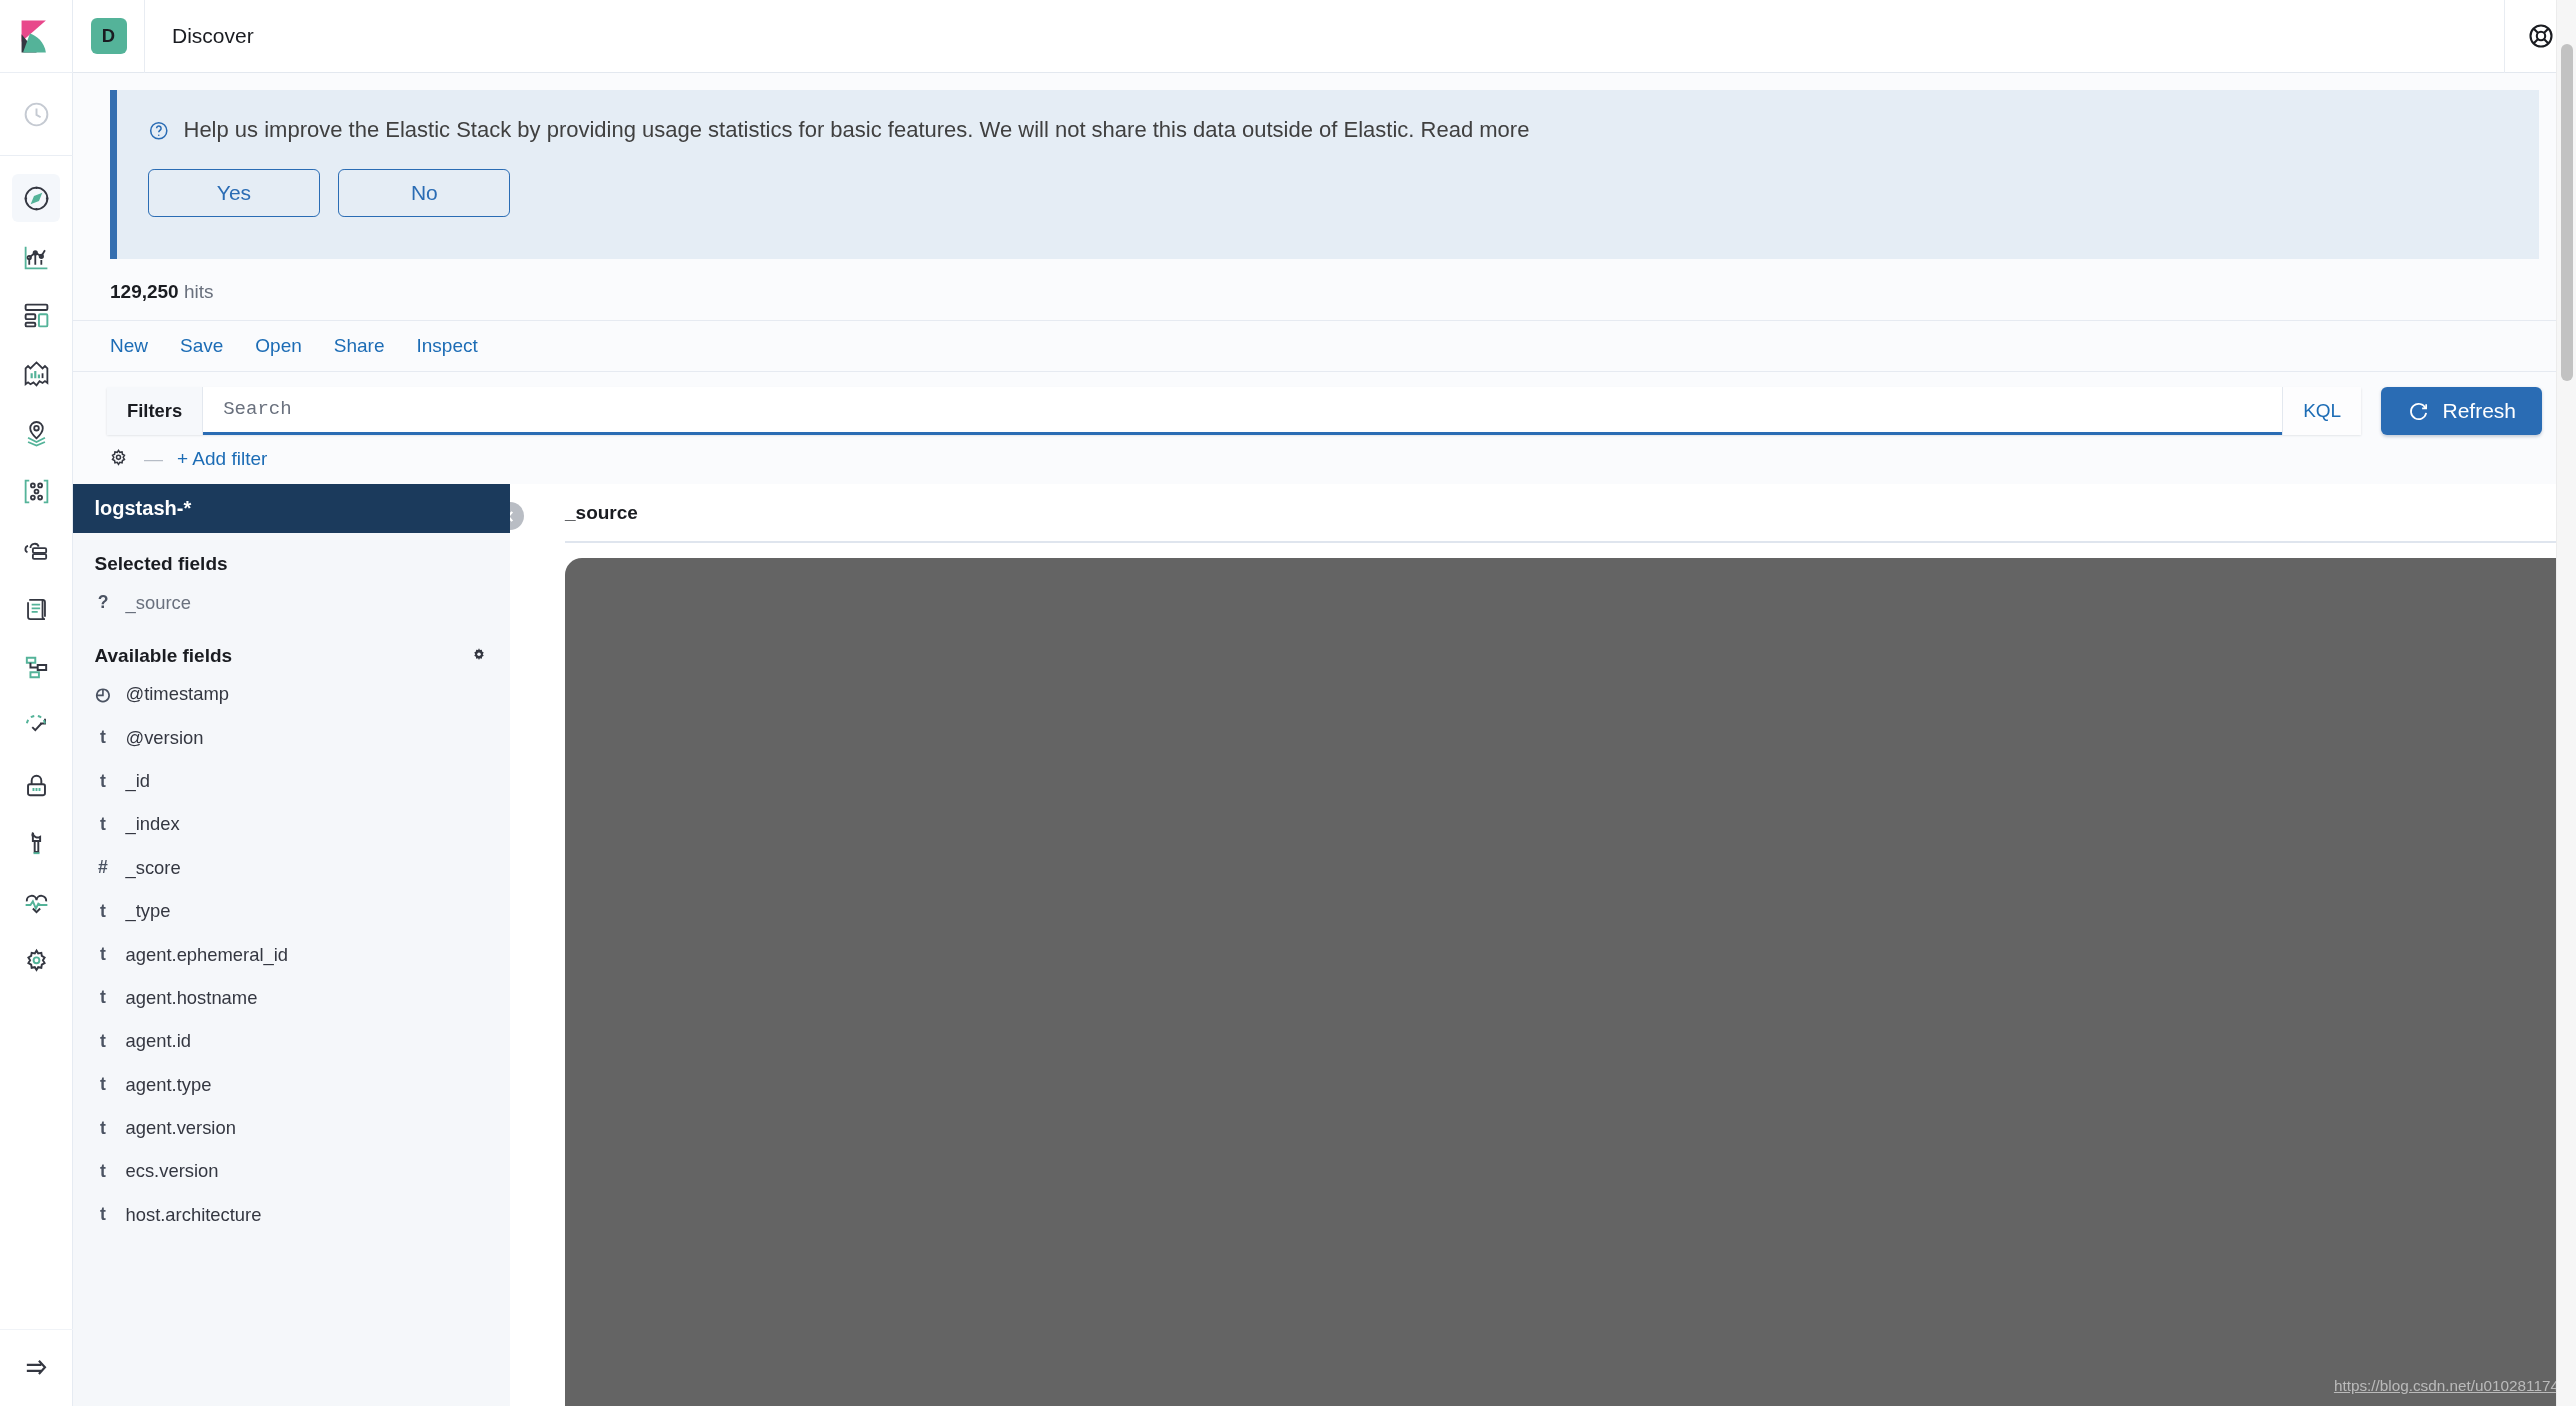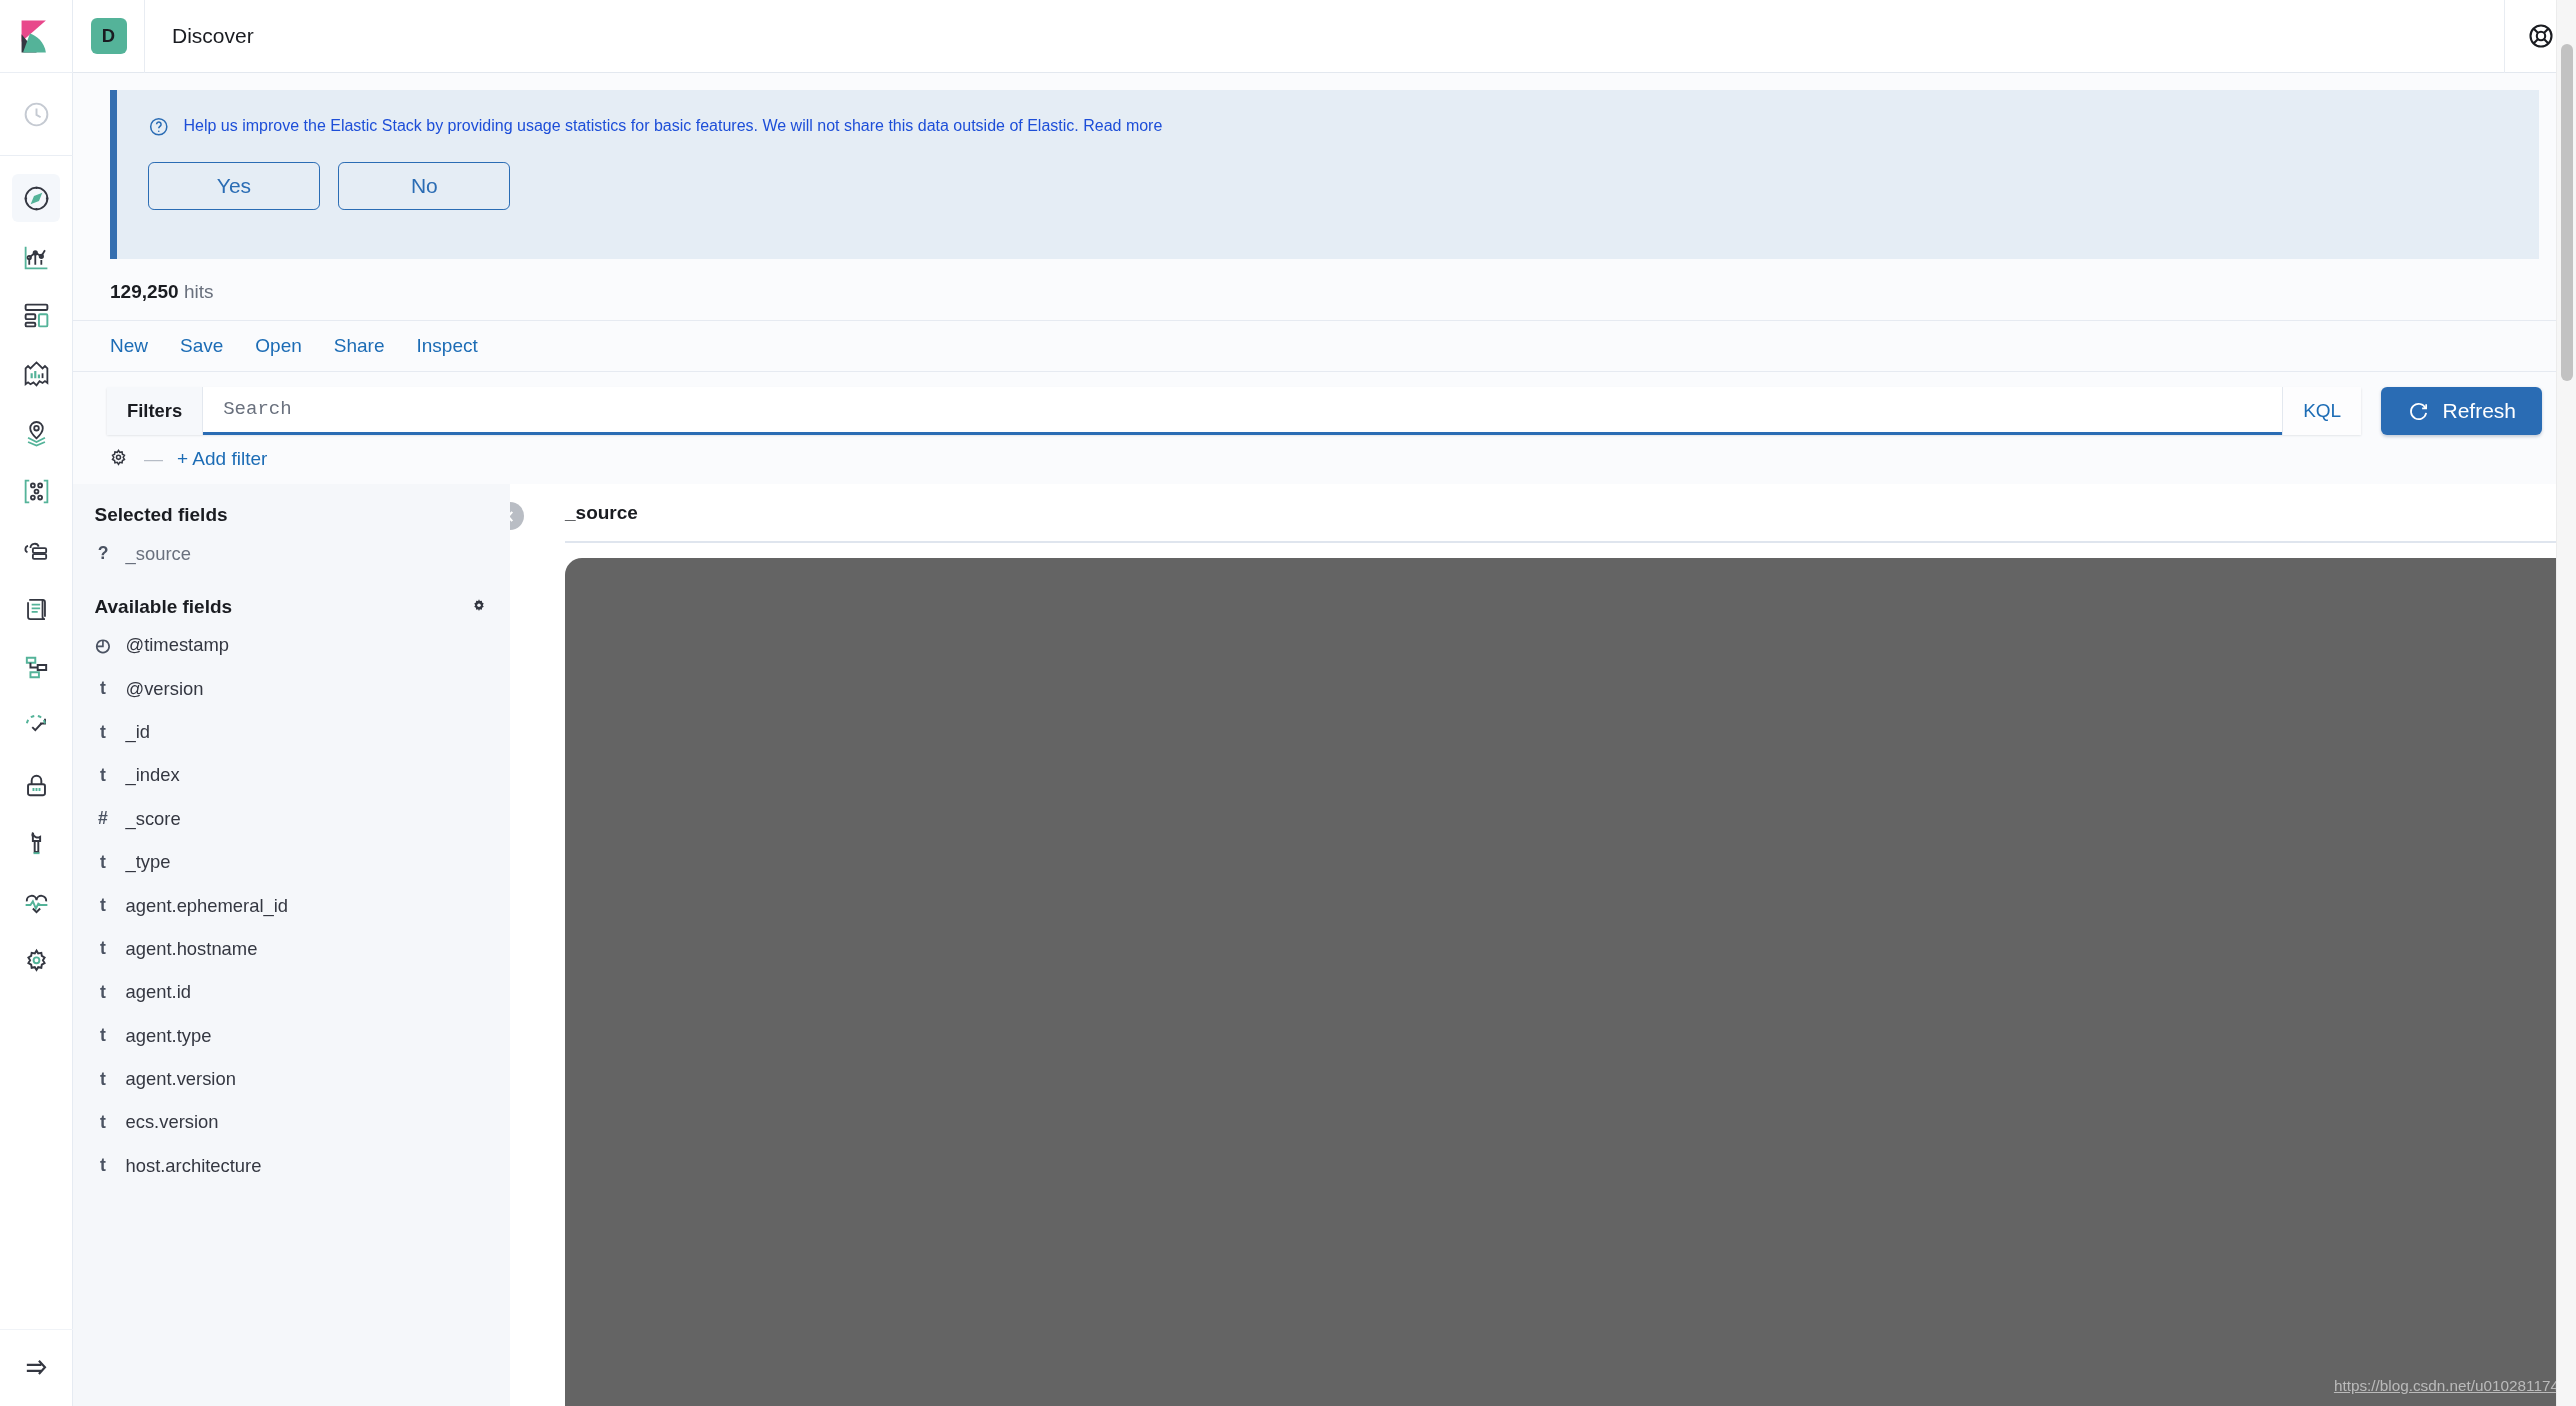--- a/index.html
+++ b/index.html
@@ -74,21 +74,21 @@
 
   
   .banner-wrap { padding: 17px 37px 0 37px; }
   .banner {
     background: #e5edf5; border-left: 7px solid #356fb0;
     padding: 26px 31px 24.5px 31px;
     display: flex; flex-direction: column;
     min-height: 169px;
   }
   .banner-row { display: flex; align-items: center; gap: 14px; }
-  .banner-text { color: #1d4ed8; font-size: 16px; line-height: 1.3; }
+  .banner-text { color: #404040; font-size: 22px; line-height: 1.3; }
   .banner-btns { display: flex; gap: 18.4px; margin-top: 24.5px; }
   .banner-btn {
     border: 1.5px solid #2a6cb4; border-radius: 6.1px;
     color: #2a6cb4; background: transparent;
     font-size: 21px; font-family: "Liberation Sans", sans-serif;
     width: 172px; height: 48px; cursor: pointer;
   }
 
   
   .hits-row { padding: 21.5px 37px 17px 37px; font-size: 19px; color: #69707d; }
@@ -415,20 +415,21 @@
           <path d="M12 3.5l1.3 2.1 2.4-.5.4 2.4 2.1 1.2-1.3 2.1 1.3 2.1-2.1 1.2-.4 2.4-2.4-.5L12 18.1l-1.3-2.1-2.4.5-.4-2.4-2.1-1.2 1.3-2.1-1.3-2.1 2.1-1.2.4-2.4 2.4.5z"></path>
           <circle cx="12" cy="10.8" r="2.1"></circle>
         </svg>
         <span class="dash">—</span>
         <span class="addfilter">+ Add filter</span>
       </div>
 
       <div class="split">
 
         <div class="sidebar">
+          <div class="idx-header">logstash-*</div>
 
           <div class="sb-section">
             <span>Selected fields</span>
           </div>
           <div id="selected-fields-list">
               <div class="field-row">
                 <span class="ftype">?</span>
                 <span class="fname muted">_source</span>
               </div>
             </div>

